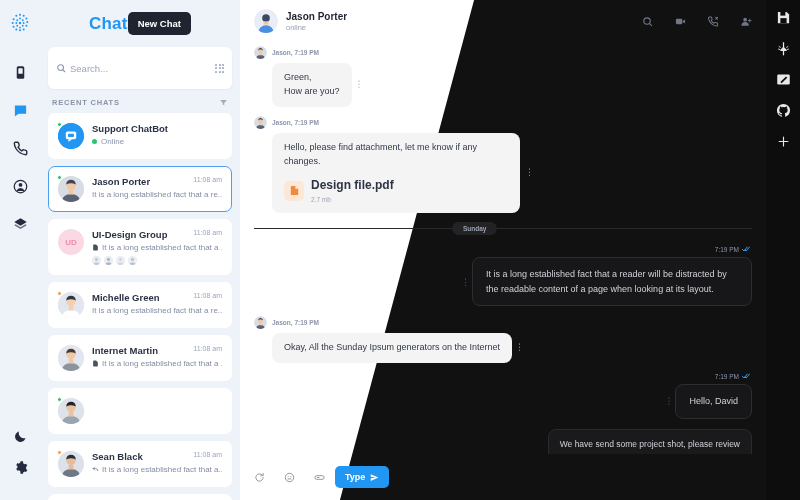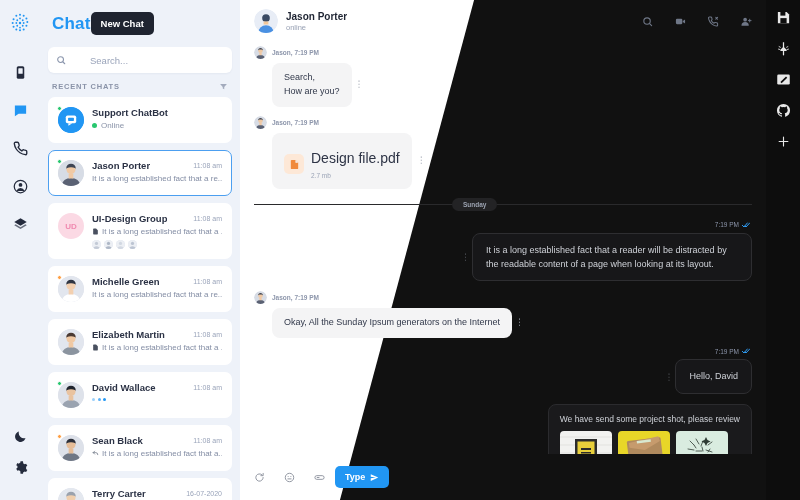--- a/index.html
+++ b/index.html
@@ -26,30 +26,30 @@
   .rail-icon.active { color: #2196f3; }
   .rail-spacer { flex: 1; }
   .rail-bottom { padding-bottom: 14px; }
 
   
   .sidebar {
     width: 200px; flex: 0 0 200px; height: 500px;
     background: #eef2f9; padding: 10px 8px 0 8px;
     display: flex; flex-direction: column; overflow: hidden;
   }
-  .sb-head { display: flex; align-items: center; justify-content: flex-start; padding: 2px 4px 12px 4px; }
+  .sb-head { display: flex; align-items: center; justify-content: center; padding: 2px 4px 12px 4px; }
   .sb-title { font-size: 17px; font-weight: 700; color: #2196f3; letter-spacing: .2px; }
   .new-chat-btn {
     background: #1f2430; color: #fff; border: none; border-radius: 5px;
     font-size: 9.5px; font-weight: 700; padding: 6px 10px; cursor: pointer;
     font-family: "Liberation Sans", sans-serif;
   }
   .search-wrap {
-    background: #fff; border-radius: 6px; height: 26px;
-    display: flex; align-items: center; padding: 0 8px; gap: 24px;
+    background: #fff; border-radius: 6px; height: 42px;
+    display: flex; align-items: center; padding: 0 8px; gap: 4px;
     box-shadow: 0 1px 2px rgba(30,50,90,.05);
   }
   .search-wrap svg { width: 10px; height: 10px; color: #8b96ad; flex: 0 0 10px;}
   .search-input {
     border: none; outline: none; flex: 1; font-size: 9.5px; color: #4a5568;
     background: transparent; font-family: "Liberation Sans", sans-serif;
   }
   .search-input::placeholder { color: #9aa4ba; }
   .grid-icon { display: grid; grid-template-columns: repeat(3,2px); gap: 1.5px; }
   .grid-icon i { width: 2px; height: 2px; background: #aab3c6; border-radius: .5px; display: block; }
@@ -72,21 +72,21 @@
     width: 26px; height: 26px; border-radius: 50%; overflow: hidden;
     display: flex; align-items: center; justify-content: center;
     font-size: 8px; font-weight: 700; color: #fff;
   }
   .avatar svg { width: 26px; height: 26px; display: block; }
   .dot-status {
     position: absolute; width: 5px; height: 5px; border-radius: 50%;
     top: -1px; left: -1px; border: 1px solid #fff;
   }
   .ci-body { flex: 1; min-width: 0; }
-  .ci-top { display: flex; align-items: center; justify-content: space-between; gap: 4px; }
+  .ci-top { display: flex; align-items: flex-start; justify-content: space-between; gap: 4px; }
   .ci-name { font-size: 9.5px; font-weight: 600; color: #2b3245; white-space: nowrap; overflow: hidden; }
   .ci-time { font-size: 7px; color: #9aa4ba; white-space: nowrap; flex: 0 0 auto; }
   .ci-sub {
     font-size: 8px; color: #838da4; margin-top: 3px;
     white-space: nowrap; overflow: hidden; text-overflow: ellipsis;
     display: flex; align-items: center; gap: 3px;
   }
   .ci-sub .mini-ico svg { width: 7px; height: 7px; display: block; color:#6d7governance; }
   .ci-sub .mini-ico svg { color: #5b6舵; }
   .status-online { font-size: 8px; color: #8a93a8; display: flex; align-items: center; gap: 4px; margin-top: 3px; }
@@ -140,21 +140,21 @@
   .kebab {
     position: absolute; right: -12px; top: 50%; transform: translateY(-50%);
     font-size: 9px; color: #9aa0ad; letter-spacing: 0;
   }
   .file-card { display: flex; align-items: center; gap: 7px; margin-top: 7px; }
   .file-ico {
     width: 20px; height: 20px; border-radius: 5px; background: #fde8d7;
     display: flex; align-items: center; justify-content: center; flex: 0 0 20px;
   }
   .file-ico svg { width: 11px; height: 11px; color: #f08a3c; display: block; }
-  .file-name { font-size: 14px; font-weight: 400; color: #2e3446; }
+  .file-name { font-size: 12px; font-weight: 700; color: #2e3446; }
   .file-size { font-size: 6.5px; color: #9aa3b6; margin-top: 1px; }
 
   .divider-row { display: flex; align-items: center; gap: 0; margin: 7px 0 10px 0; }
   .divider-row .ln { flex: 1; height: 1px; background: #2a2a2c; }
   .day-chip {
     background: #232325; color: #9ba2b0; font-size: 6.5px; font-weight: 600;
     padding: 3px 11px; border-radius: 9px;
   }
 
   .out-wrap { display: flex; flex-direction: column; align-items: flex-end; margin-bottom: 10px; }
@@ -442,21 +442,21 @@
                 <circle cx="20" cy="20" r="20" fill="#e2e6ee"></circle>
                 <ellipse cx="20" cy="14.5" rx="7" ry="7.4" fill="#f0c9a4"></ellipse>
                 <path d="M12.6 13.5c0-5 3.2-7.6 7.4-7.6s7.4 2.6 7.4 7.6c0 0-2-2.4-7.4-2.4s-7.4 2.4-7.4 2.4z" fill="#4a3a33"></path>
                 <path d="M6 40c0-7.8 6.3-12.2 14-12.2S34 32.2 34 40z" fill="#8b949f"></path>
                 <path d="M16.4 21.5h7.2v6.8h-7.2z" fill="#f0c9a4"></path>
               </svg>
             </div>
           </div>
           <div class="ci-body">
             <div class="ci-top">
-              <span class="ci-name">Elizabeth Martin</span>
+              <span class="ci-name">Internet Martin</span>
               <span class="ci-time">11:08 am</span>
             </div>
             <div class="ci-sub">
               <span class="mini-ico" style="width:7px;height:7px;color:#5b6丁">
                 <svg viewBox="0 0 24 24" width="7" height="7" fill="#49505f">
                   <path d="M14 2H6a2 2 0 0 0-2 2v16a2 2 0 0 0 2 2h12a2 2 0 0 0 2-2V8z"></path>
                 </svg>
               </span>
               <span>It is a long established fact that a ...</span>
             </div>
@@ -468,31 +468,20 @@
               <svg viewBox="0 0 40 40">
                 <circle cx="20" cy="20" r="20" fill="#dee2ea"></circle>
                 <ellipse cx="20" cy="14.5" rx="7" ry="7.4" fill="#e9c3a0"></ellipse>
                 <path d="M12.6 13.5c0-5 3.2-7.6 7.4-7.6s7.4 2.6 7.4 7.6c0 0-2-2.4-7.4-2.4s-7.4 2.4-7.4 2.4z" fill="#20242e"></path>
                 <path d="M6 40c0-7.8 6.3-12.2 14-12.2S34 32.2 34 40z" fill="#9aa3b0"></path>
                 <path d="M16.4 21.5h7.2v6.8h-7.2z" fill="#e9c3a0"></path>
               </svg>
             </div>
             <span class="dot-status" style="background:#28c76f"></span>
           </div>
-          <div class="ci-body">
-            <div class="ci-top">
-              <span class="ci-name">David Wallace</span>
-              <span class="ci-time">11:08 am</span>
-            </div>
-            <div class="typing">
-              <i></i>
-              <i></i>
-              <i></i>
-            </div>
-          </div>
         </div>
         <div class="chat-item">
           <div class="av-wrap">
             <div class="avatar" style="background:#dfe3ec">
               <svg viewBox="0 0 40 40">
                 <circle cx="20" cy="20" r="20" fill="#dde1e9"></circle>
                 <ellipse cx="20" cy="14.5" rx="7" ry="7.4" fill="#e6bd98"></ellipse>
                 <path d="M12.6 13.5c0-5 3.2-7.6 7.4-7.6s7.4 2.6 7.4 7.6c0 0-2-2.4-7.4-2.4s-7.4 2.4-7.4 2.4z" fill="#2b2f3a"></path>
                 <path d="M6 40c0-7.8 6.3-12.2 14-12.2S34 32.2 34 40z" fill="#6f7785"></path>
                 <path d="M16.4 21.5h7.2v6.8h-7.2z" fill="#e6bd98"></path>
@@ -590,33 +579,33 @@
               <span class="meta-av">
                 <svg viewBox="0 0 40 40">
                   <circle cx="20" cy="20" r="20" fill="#d7dce5"></circle>
                   <ellipse cx="20" cy="14.5" rx="7" ry="7.4" fill="#f0c9a4"></ellipse>
                   <path d="M12.6 13.5c0-5 3.2-7.6 7.4-7.6s7.4 2.6 7.4 7.6c0 0-2-2.4-7.4-2.4s-7.4 2.4-7.4 2.4z" fill="#3e4554"></path>
                   <path d="M6 40c0-7.8 6.3-12.2 14-12.2S34 32.2 34 40z" fill="#5a6173"></path>
                   <path d="M16.4 21.5h7.2v6.8h-7.2z" fill="#f0c9a4"></path>
                 </svg>
               </span>
               <span class="meta-txt">Jason, 7:19 PM</span>
-            </div><div class="bubble-in"><div>Search,</div><div>How are you?</div><span class="kebab">⋮</span></div></div>
+            </div><div class="bubble-in"><div>Green,</div><div>How are you?</div><span class="kebab">⋮</span></div></div>
           <div class="msg-group"><div class="meta-row">
               <span class="meta-av">
                 <svg viewBox="0 0 40 40">
                   <circle cx="20" cy="20" r="20" fill="#d7dce5"></circle>
                   <ellipse cx="20" cy="14.5" rx="7" ry="7.4" fill="#f0c9a4"></ellipse>
                   <path d="M12.6 13.5c0-5 3.2-7.6 7.4-7.6s7.4 2.6 7.4 7.6c0 0-2-2.4-7.4-2.4s-7.4 2.4-7.4 2.4z" fill="#3e4554"></path>
                   <path d="M6 40c0-7.8 6.3-12.2 14-12.2S34 32.2 34 40z" fill="#5a6173"></path>
                   <path d="M16.4 21.5h7.2v6.8h-7.2z" fill="#f0c9a4"></path>
                 </svg>
               </span>
               <span class="meta-txt">Jason, 7:19 PM</span>
-            </div><div class="bubble-in" style="max-width:248px"><div class="file-card">
+            </div><div class="bubble-in" style="max-width:248px"><div>Hello, please find attachment, let me know if any changes.</div><div class="file-card">
                 <span class="file-ico">
                   <svg viewBox="0 0 24 24" fill="currentColor">
                     <path d="M14 2H6a2 2 0 0 0-2 2v16a2 2 0 0 0 2 2h12a2 2 0 0 0 2-2V8z"></path>
                     <path d="M14 2v6h6" fill="#f3f5f8"></path>
                   </svg>
                 </span>
                 <span><span class="file-name">Design file.pdf</span><div class="file-size">2.7 mb</div></span>
               </div><span class="kebab" style="right:-14px">⋮</span></div></div>
           <div class="divider-row">
             <span class="ln" style="flex:0 0 198px"></span>

